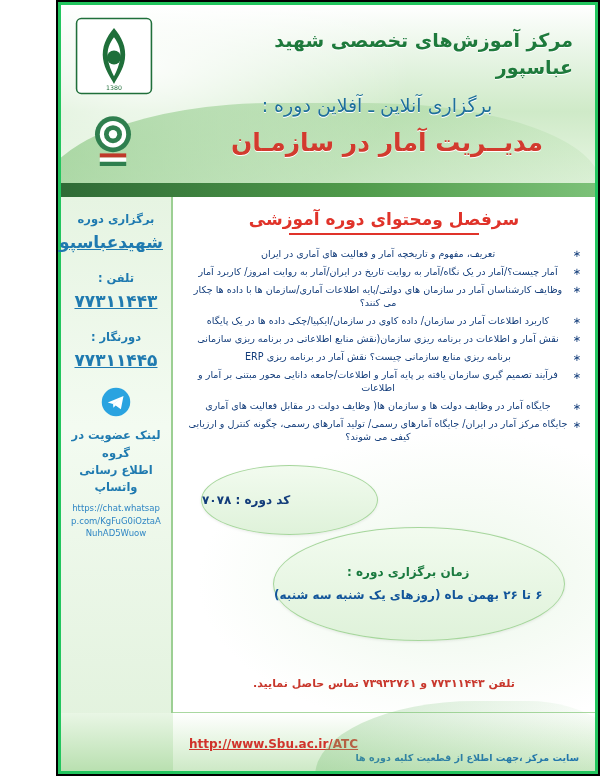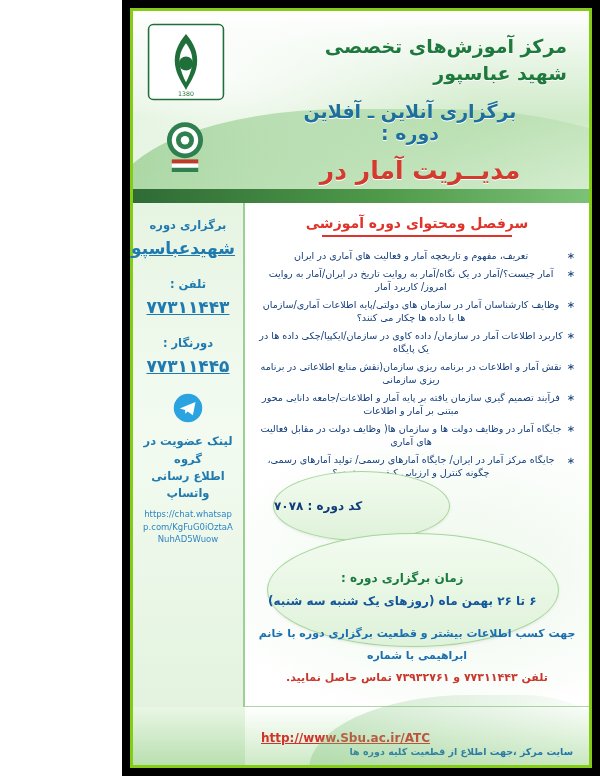--- a/index.html
+++ b/index.html
@@ -8,25 +8,25 @@
   }
   body {
     width: 600px;
     height: 776px;
     font-family: "DejaVu Sans", sans-serif;
     background: #ffffff;
     overflow: hidden;
   }
   .poster {
     position: relative;
-    width: 478px;
+    width: 544px;
     height: 776px;
-    background: #84cc16;
+    background: #22c55e;
     box-sizing: border-box;
-    border: 8px solid #000000;
+    border: 2px solid #000000;
     overflow: hidden;
   }
   
   .header {
     position: absolute;
     top: 3px;
     left: 3px;
     right: 3px;
     height: 178px;
     background: linear-gradient(180deg, #ffffff 0%, #eaf6e8 25%, #cfeac8 60%, #e8f6e4 100%);
@@ -64,21 +64,21 @@
     color: #1e7a3c;
     font-size: 19px;
     font-weight: bold;
     line-height: 1.4;
     text-shadow: 0 1px 0 #ffffff;
   }
   .title-2 {
     margin-top: 14px;
     color: #1e6f9b;
     font-size: 19px;
-    font-weight: bold;
+    font-weight: normal;
     text-align: center;
     padding-right: 30px;
     text-shadow: 0 1px 0 #ffffff;
   }
   .title-3 {
     margin-top: 12px;
     color: #d23b2e;
     font-size: 25px;
     font-weight: bold;
     letter-spacing: 1px;
@@ -171,21 +171,21 @@
     right: -120px;
     width: 520px;
     height: 300px;
     border-radius: 50%;
     background: radial-gradient(ellipse at 50% 50%, rgba(230,245,227,0.75) 0%, rgba(255,255,255,0) 70%);
     pointer-events: none;
   }
   .section-title {
     margin: 12px 18px 4px 18px;
     color: #e0332a;
-    font-size: 14px;
+    font-size: 17px;
     font-weight: bold;
     text-align: center;
   }
   .section-underline {
     width: 190px;
     height: 2px;
     background: #e0332a;
     margin: 2px auto 10px auto;
   }
   .topics {
@@ -384,38 +384,38 @@
 
     <div class="section-title">سرفصل ومحتوای دوره آموزشی</div>
     <div class="section-underline"></div>
 
     <ul class="topics">
       <li>تعریف، مفهوم و تاریخچه آمار و فعالیت های آماری در ایران</li>
       <li>آمار چیست؟/آمار در یک نگاه/آمار به روایت تاریخ در ایران/آمار به روایت امروز/ کاربرد آمار</li>
       <li>وظایف کارشناسان آمار در سازمان های دولتی/پایه اطلاعات آماری/سازمان ها با داده ها چکار می کنند؟</li>
       <li>کاربرد اطلاعات آمار در سازمان/ داده کاوی در سازمان/ایکپیا/چکی داده ها در یک پایگاه</li>
       <li>نقش آمار و اطلاعات در برنامه ریزی سازمان(نقش منابع اطلاعاتی در برنامه ریزی سازمانی</li>
+      <li>برنامه ریزی منابع سازمانی چیست؟ نقش آمار در برنامه ریزی ERP</li>
       <li>فرآیند تصمیم گیری سازمان یافته بر پایه آمار و اطلاعات/جامعه دانایی محور مبتنی بر آمار و اطلاعات</li>
       <li>جایگاه آمار در وظایف دولت ها و سازمان ها( وظایف دولت در مقابل فعالیت های آماری</li>
       <li>جایگاه مرکز آمار در ایران/ جایگاه آمارهای رسمی/ تولید آمارهای رسمی، چگونه کنترل و ارزیابی کیفی می شوند؟</li>
     </ul>
 
     <div class="bubble bubble-code">
       <span class="btxt">کد دوره : ۷۰۷۸</span>
     </div>
 
     <div class="bubble bubble-time">
       <span class="btxt">
         <span class="l1">زمان برگزاری دوره :</span><br>
         <span class="l2">۶ تا ۲۶ بهمن ماه (روزهای یک شنبه سه شنبه)</span>
       </span>
     </div>
 
     <div class="footer-note">
-      <div class="fn1">جهت کسب اطلاعات بیشتر و قطعیت برگزاری دوره با خانم ابراهیمی با شماره</div>
       <div class="fn2">تلفن ۷۷۳۱۱۴۴۳ و ۷۳۹۳۲۷۶۱ تماس حاصل نمایید.</div>
     </div>
 
     <div class="footer-bar">
       <div class="footer-site">سایت مرکز ،جهت اطلاع از قطعیت کلیه دوره ها</div>
       <div class="footer-url">http://www.Sbu.ac.ir/ATC</div>
     </div>
   </div>
 
 </div>

